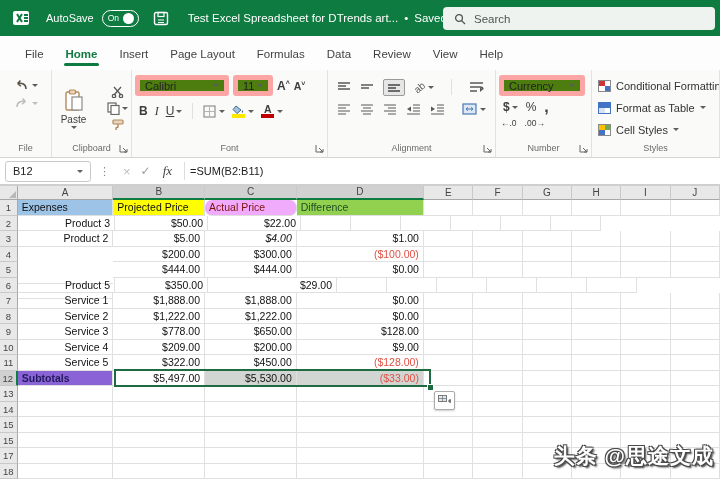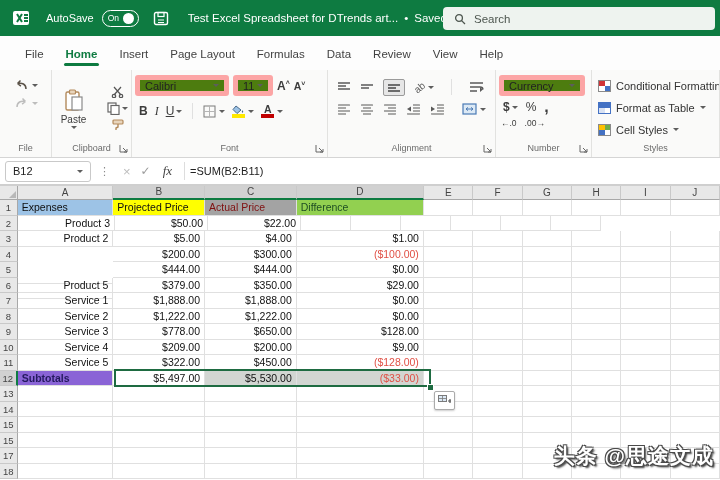--- a/index.html
+++ b/index.html
@@ -401,21 +401,21 @@
         <div class="colhdr" style="width: 50px;">F</div>
         <div class="colhdr" style="width: 50px;">G</div>
         <div class="colhdr" style="width: 50px;">H</div>
         <div class="colhdr" style="width: 50px;">I</div>
         <div class="colhdr" style="width: 50px;">J</div>
       </div>
       <div class="grow">
         <div class="rowhdr" style="width: 18px;">1</div>
         <div class="gcell lab" style="width: 97px; background: rgb(157, 195, 230); color: rgb(16, 16, 16);">Expenses</div>
         <div class="gcell lab" style="width: 93px; background: rgb(255, 255, 0); color: rgb(16, 16, 16);">Projected Price</div>
-        <div class="gcell lab" style="width: 93px; background: #a3a3a3; color: rgb(127, 16, 16);">Actual Price</div>
+        <div class="gcell lab" style="width: 93px; background: #f0abfc; color: rgb(127, 16, 16); border-radius: 7px;">Actual Price</div>
         <div class="gcell lab" style="width: 129px; background: rgb(146, 208, 80); color: rgb(30, 77, 35);">Difference</div>
         <div class="gcell lab" style="width: 50px;"></div>
         <div class="gcell lab" style="width: 50px;"></div>
         <div class="gcell lab" style="width: 50px;"></div>
         <div class="gcell lab" style="width: 50px;"></div>
         <div class="gcell lab" style="width: 50px;"></div>
         <div class="gcell lab" style="width: 50px;"></div>
       </div>
       <div class="grow">
         <div class="rowhdr" style="width: 18px;">2</div>
@@ -426,21 +426,21 @@
         <div class="gcell lab" style="width: 50px;"></div>
         <div class="gcell lab" style="width: 50px;"></div>
         <div class="gcell lab" style="width: 50px;"></div>
         <div class="gcell lab" style="width: 50px;"></div>
         <div class="gcell lab" style="width: 50px;"></div>
       </div>
       <div class="grow">
         <div class="rowhdr" style="width: 18px;">3</div>
         <div class="gcell num" style="width: 97px;">Product 2</div>
         <div class="gcell num" style="width: 93px;">$5.00</div>
-        <div class="gcell num" style="width: 93px;">$4.00</div>
+        <div class="gcell num" style="width: 93px; font-style: italic;">$4.00</div>
         <div class="gcell num" style="width: 129px;">$1.00</div>
         <div class="gcell lab" style="width: 50px;"></div>
         <div class="gcell lab" style="width: 50px;"></div>
         <div class="gcell lab" style="width: 50px;"></div>
         <div class="gcell lab" style="width: 50px;"></div>
         <div class="gcell lab" style="width: 50px;"></div>
         <div class="gcell lab" style="width: 50px;"></div>
       </div>
       <div class="grow">
         <div class="rowhdr" style="width: 18px;">4</div>
@@ -464,21 +464,20 @@
         <div class="gcell lab" style="width: 50px;"></div>
         <div class="gcell lab" style="width: 50px;"></div>
         <div class="gcell lab" style="width: 50px;"></div>
         <div class="gcell lab" style="width: 50px;"></div>
         <div class="gcell lab" style="width: 50px;"></div>
         <div class="gcell lab" style="width: 50px;"></div>
       </div>
       <div class="grow">
         <div class="rowhdr" style="width: 18px;">6</div>
         <div class="gcell num" style="width: 97px;">Product 5</div>
-        <div class="gcell num" style="width: 93px;">$379.00</div>
         <div class="gcell num" style="width: 93px;">$350.00</div>
         <div class="gcell num" style="width: 129px;">$29.00</div>
         <div class="gcell lab" style="width: 50px;"></div>
         <div class="gcell lab" style="width: 50px;"></div>
         <div class="gcell lab" style="width: 50px;"></div>
         <div class="gcell lab" style="width: 50px;"></div>
         <div class="gcell lab" style="width: 50px;"></div>
         <div class="gcell lab" style="width: 50px;"></div>
       </div>
       <div class="grow">

